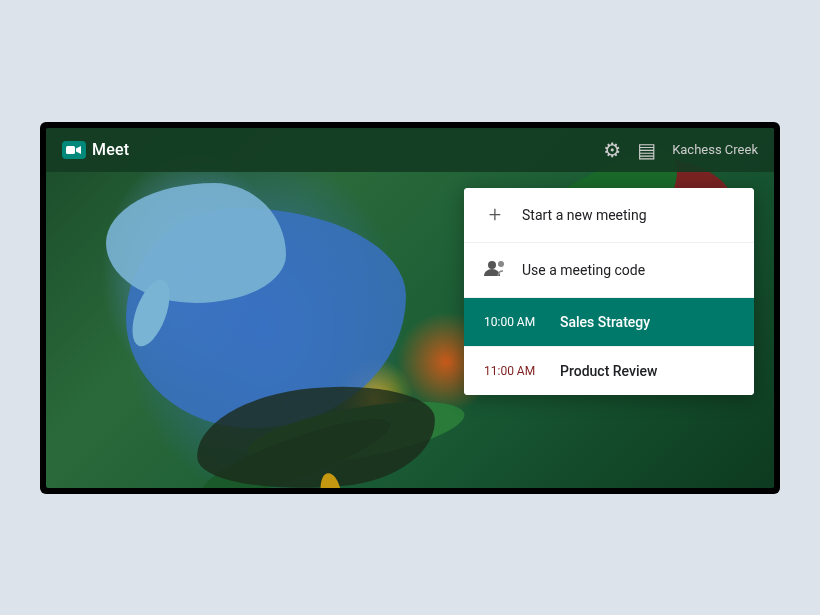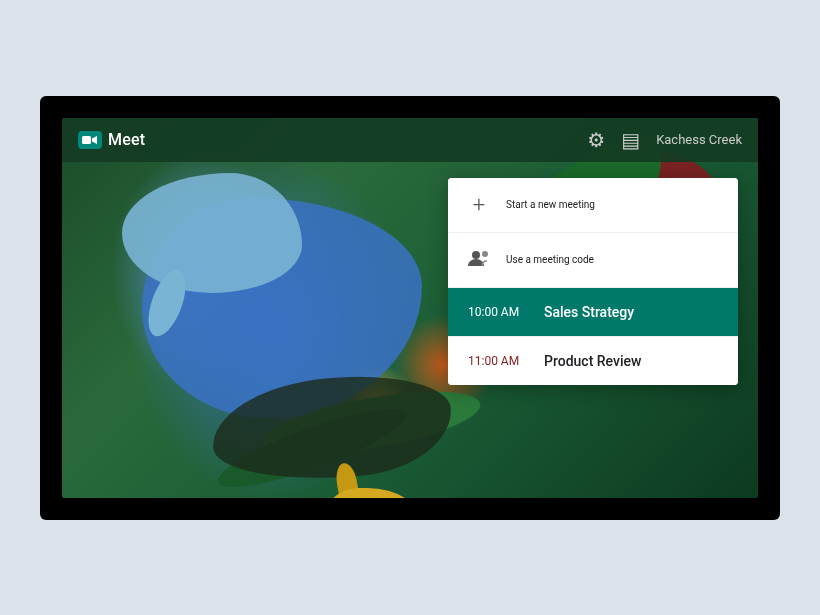--- a/index.html
+++ b/index.html
@@ -7,24 +7,24 @@
       width: 820px;
       height: 615px;
       background: #dde3ea;
       display: flex;
       align-items: center;
       justify-content: center;
       font-family: 'Roboto', Arial, sans-serif;
     }
     .screen-outer {
       width: 740px;
-      height: 424px;
+      height: 372px;
       background: #000;
       border-radius: 6px;
-      padding: 22px;
+      padding: 6px;
       position: relative;
     }
     .screen-inner {
       width: 100%;
       height: 100%;
       border-radius: 3px;
       overflow: hidden;
       position: relative;
       background: #1a5c3a;
     }
@@ -258,21 +258,21 @@
       color: #fff;
     }
     .item-icon {
       font-size: 18px;
       color: #555;
       width: 22px;
       text-align: center;
       flex-shrink: 0;
     }
     .item-label {
-      font-size: 10px;
+      font-size: 14px;
       color: #202124;
       font-weight: 400;
     }
     .item-time {
       font-size: 12px;
       color: #7f1d1d;
       min-width: 60px;
     }
     .item-meeting-name {
       font-size: 14px;

